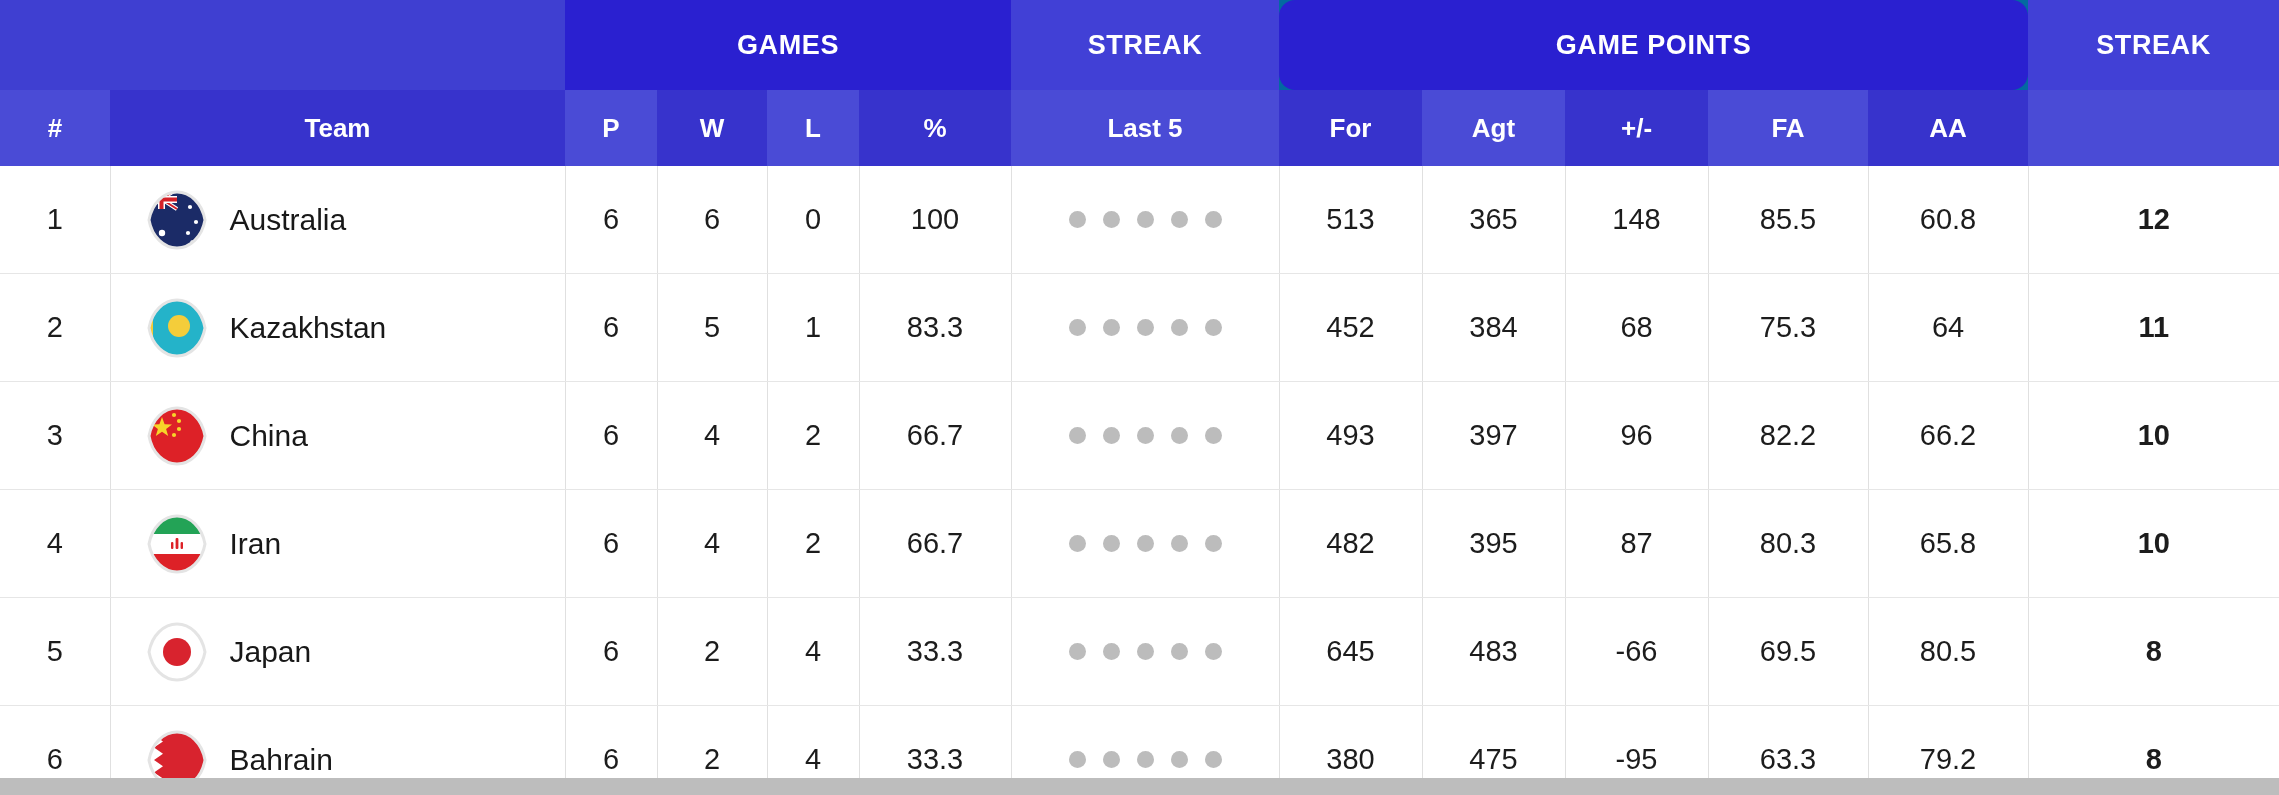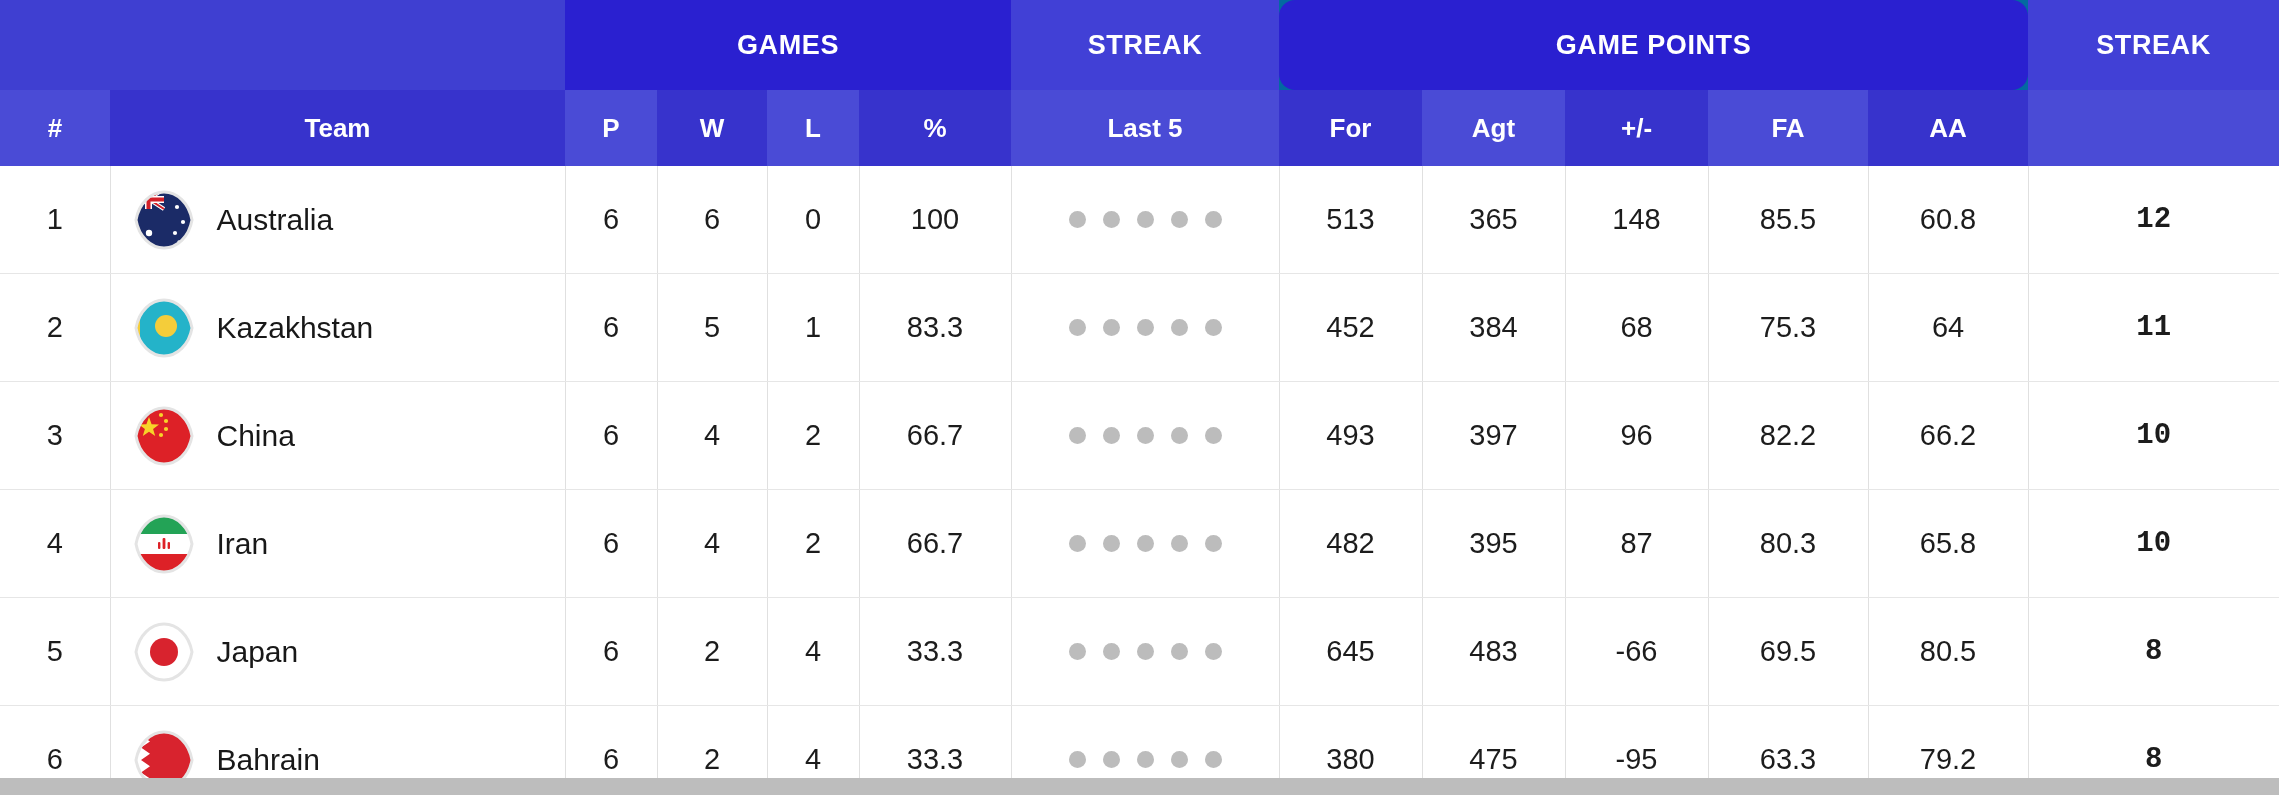--- a/index.html
+++ b/index.html
@@ -76,26 +76,26 @@
   }
   tbody tr:last-child td { border-bottom: none; }
 
   td.cell-rank {
     border-right: 1px solid #e0e0e0;
     font-size: 29px;
   }
   td.cell-team {
     text-align: left;
     border-right: 1px solid #e0e0e0;
+    padding-left: 13px;
   }
   td.cell-streak { border-right: 1px solid #e0e0e0; }
   td.cell-points {
     font-weight: bold;
     border-right: none;
-    font-family: Liberation Mono, monospace;
   }
 
   .team-cell-inner {
     display: flex;
     align-items: center;
     gap: 22px;
     padding-left: 22px;
   }
   .team-name {
     font-size: 30px;

